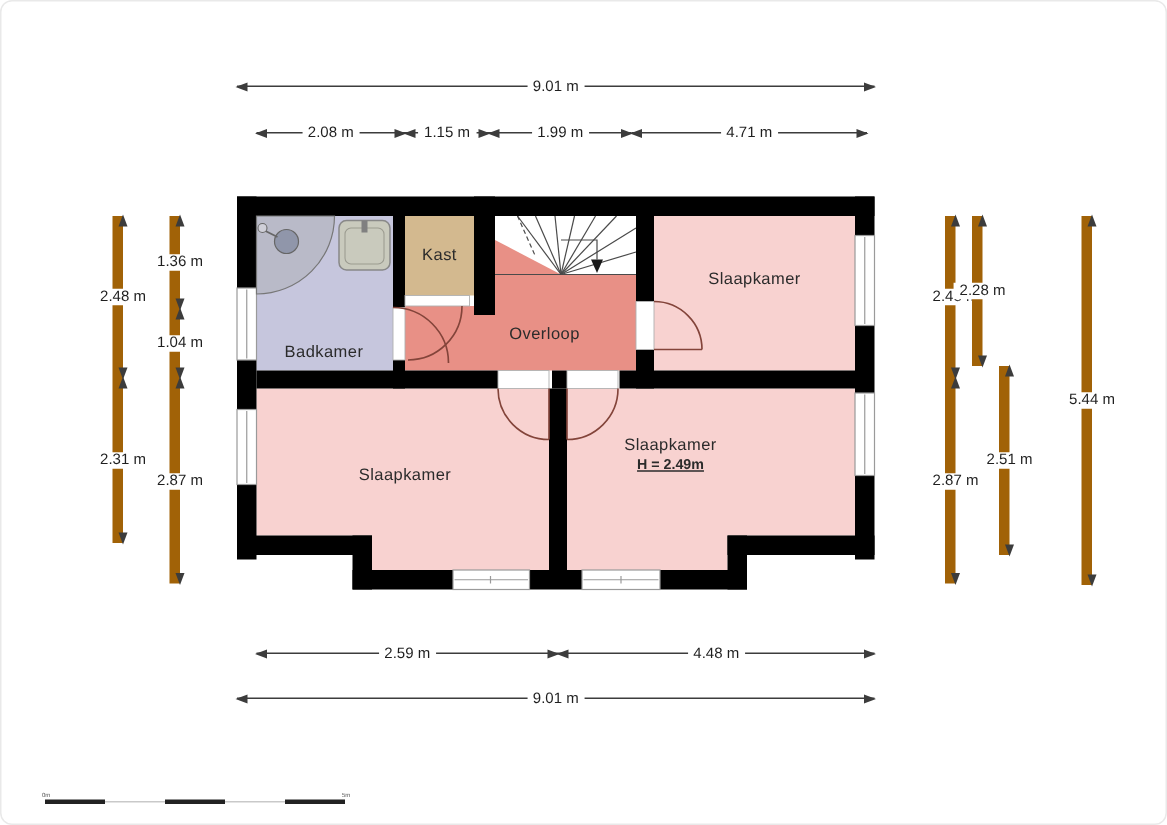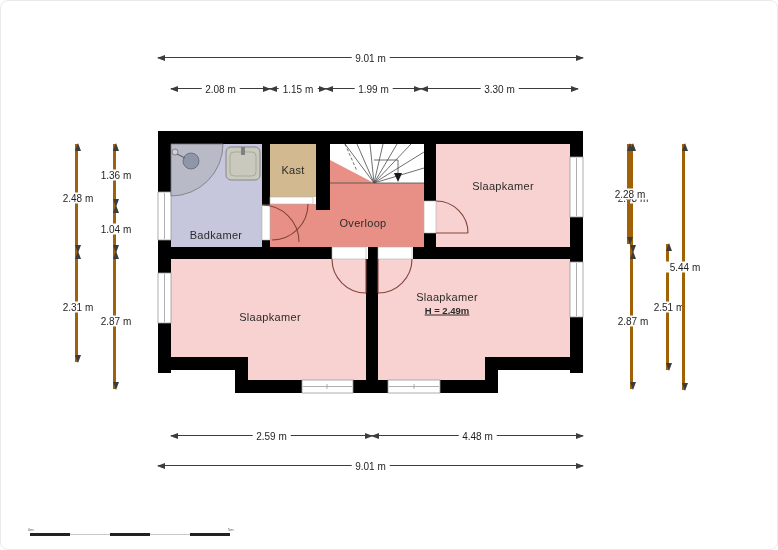--- a/index.html
+++ b/index.html
@@ -13,21 +13,21 @@
              color:#2b2b2b;letter-spacing:.3px;white-space:nowrap;}
   .roomnote{position:absolute;transform:translate(-50%,-50%);font-size:9.5px;font-weight:600;
             color:#2b2b2b;white-space:nowrap;}
 
   
   .dimh{position:absolute;height:0;border-top:1px solid #3c3c3c;text-decoration:underline;}
   .dimh::before{content:"";position:absolute;left:-1px;top:-3.5px;width:0;height:0;
       border-top:3px solid transparent;border-bottom:3px solid transparent;border-right:8px solid #3c3c3c;}
   .dimh::after{content:"";position:absolute;right:-1px;top:-3.5px;width:0;height:0;
       border-top:3px solid transparent;border-bottom:3px solid transparent;border-left:8px solid #3c3c3c;}
-  .dimv{position:absolute;width:0;border-left:3px solid #a16207;}
+  .dimv{position:absolute;width:0;border-left:7px solid #a16207;}
   .dimv::before{content:"";position:absolute;top:-1px;left:-3.5px;width:0;height:0;
       border-left:3px solid transparent;border-right:3px solid transparent;border-bottom:8px solid #3c3c3c;}
   .dimv::after{content:"";position:absolute;bottom:-1px;left:-3.5px;width:0;height:0;
       border-left:3px solid transparent;border-right:3px solid transparent;border-top:8px solid #3c3c3c;}
   .dimlabel{position:absolute;left:50%;top:0;transform:translate(-50%,-50%);background:#fff;
       padding:0 4px;font-size:10px;color:#1f1f1f;white-space:nowrap;}
   .dimv .dimlabel{left:0;top:50%;}
 
   
   .scalebase{position:absolute;left:30px;top:534px;width:200px;height:1px;background:#c9c9c9;}
@@ -147,21 +147,21 @@
   <div class="dimh" style="left:171px;top:88px;width:99px;">
     <span class="dimlabel">2.08 m</span>
     </div>
   <div class="dimh" style="left:270px;top:88px;width:56px;">
     <span class="dimlabel">1.15 m</span>
     </div>
   <div class="dimh" style="left:326px;top:88px;width:95px;">
     <span class="dimlabel">1.99 m</span>
     </div>
   <div class="dimh" style="left:421px;top:88px;width:157px;">
-    <span class="dimlabel">3.30 m</span>
+    <span class="dimlabel">4.71 m</span>
     </div>
 
   <div class="dimh" style="left:171px;top:435px;width:201px;">
     <span class="dimlabel">2.59 m</span>
     </div>
   <div class="dimh" style="left:372px;top:435px;width:211px;">
     <span class="dimlabel">4.48 m</span>
     </div>
   <div class="dimh" style="left:158px;top:465px;width:425px;">
     <span class="dimlabel">9.01 m</span>
@@ -182,27 +182,27 @@
   <div class="dimv" style="left:113px;top:252px;height:137px;">
     <span class="dimlabel">2.87 m</span>
     </div>
 
   <div class="dimv" style="left:630px;top:144px;height:108px;">
     <span class="dimlabel">2.48 m</span>
     </div>
   <div class="dimv" style="left:630px;top:252px;height:137px;">
     <span class="dimlabel">2.87 m</span>
     </div>
-  <div class="dimv" style="left:627px;top:144px;height:100px;">
+  <div class="dimv" style="left:648px;top:144px;height:100px;">
     <span class="dimlabel">2.28 m</span>
     </div>
   <div class="dimv" style="left:666px;top:244px;height:126px;">
     <span class="dimlabel">2.51 m</span>
     </div>
-  <div class="dimv" style="left:682px;top:144px;height:246px;text-align:right;">
+  <div class="dimv" style="left:721px;top:144px;height:246px;text-align:right;">
     <span class="dimlabel">5.44 m</span>
     </div>
 
   <div class="scalebase"></div>
   <div class="scaleseg" style="left:30px;width:40px;"></div>
   <div class="scaleseg" style="left:110px;width:40px;"></div>
   <div class="scaleseg" style="left:190px;width:40px;"></div>
   <div class="scaletext" style="left:28px;top:527px;">0m</div>
   <div class="scaletext" style="left:228px;top:527px;">5m</div>
 

